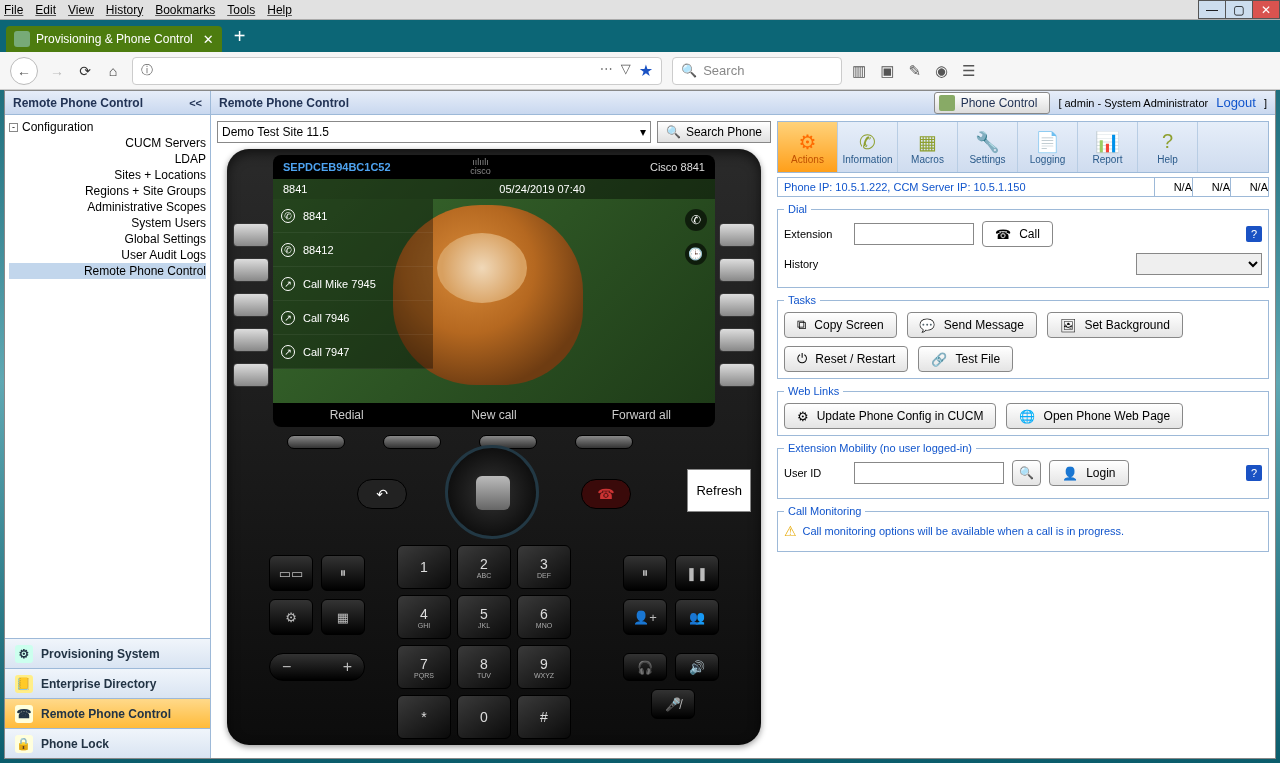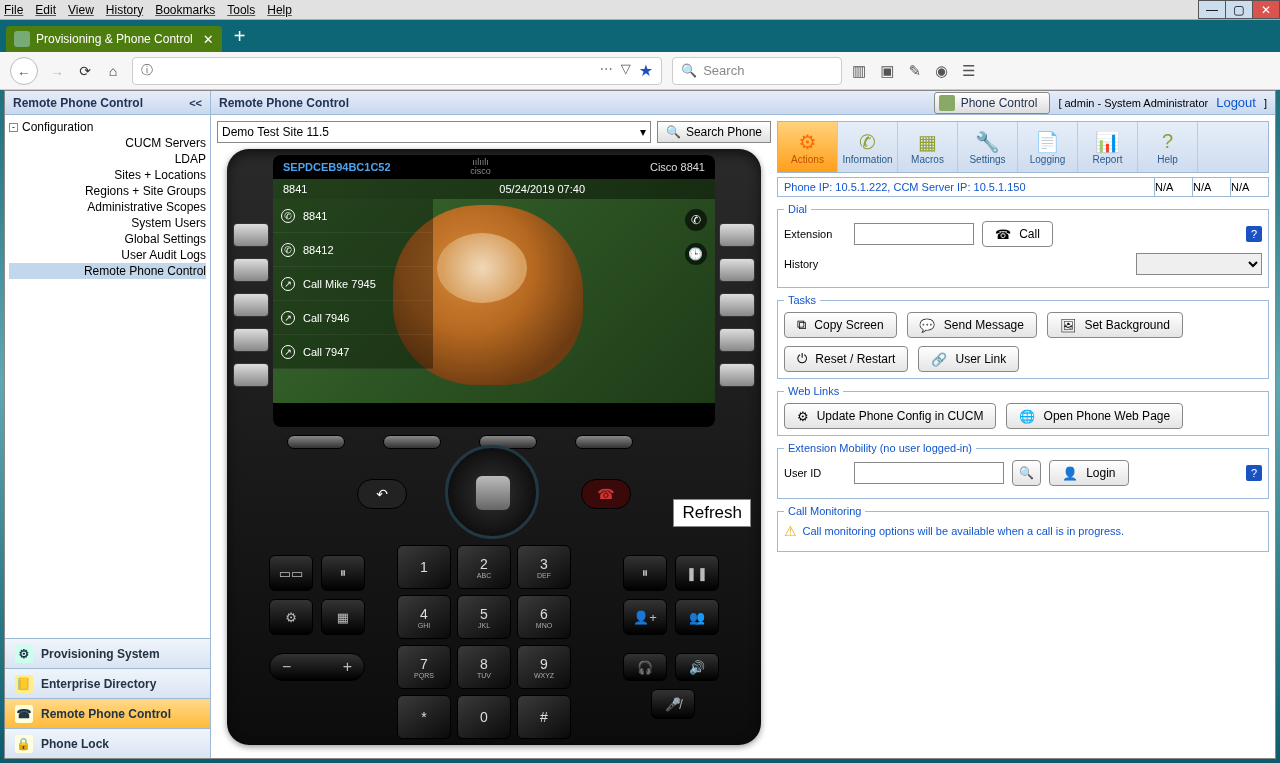--- a/index.html
+++ b/index.html
@@ -93,21 +93,21 @@
 
 .softkey-row { position: absolute; left: 60px; top: 286px; display: flex; gap: 38px; }
 .softkey { width: 58px; height: 14px; background: linear-gradient(#888, #333); border: 1px solid #000; border-radius: 7px; }
 
 .navcluster { position: absolute; left: 218px; top: 296px; width: 94px; height: 94px; border-radius: 50%; background: radial-gradient(circle,#333,#000); border: 3px solid #223844; }
 .navcluster::after { content: ""; position: absolute; left: 28px; top: 28px; width: 34px; height: 34px; background: linear-gradient(#bbb,#666); border-radius: 6px; }
 .back-btn, .end-btn { position: absolute; top: 330px; width: 50px; height: 30px; border-radius: 15px; border: 1px solid #000; display: flex; align-items: center; justify-content: center; color: #fff; font-size: 14px; }
 .back-btn { left: 130px; background: #222; }
 .end-btn { right: 130px; background: #3a0a0a; color: #c33; }
 
-.refresh-btn { position: absolute; right: 10px; top: 320px; background: #fff; border: 1px solid #888; padding: 3px 8px; font-size: 17px; margin-top: 30px; }
+.refresh-btn { position: absolute; right: 10px; top: 320px; background: #fff; border: 1px solid #888; padding: 13px 8px; font-size: 13px; }
 
 .dialpad { position: absolute; left: 170px; top: 396px; display: grid; grid-template-columns: repeat(3, 54px); grid-auto-rows: 44px; gap: 6px 6px; }
 .dp-key { background: linear-gradient(145deg,#3a3a3a,#0a0a0a); border: 1px solid #000; border-radius: 6px; color: #ddd; display: flex; flex-direction: column; align-items: center; justify-content: center; font-size: 14px; }
 .dp-key small { font-size: 7px; color: #aaa; }
 
 .func-keys { position: absolute; display: grid; grid-template-columns: repeat(2, 44px); grid-auto-rows: 36px; gap: 8px; }
 .func-keys.left { left: 42px; top: 406px; }
 .func-keys.right { right: 42px; top: 406px; }
 .fkey { background: linear-gradient(#333,#000); border: 1px solid #000; border-radius: 6px; color: #bbb; font-size: 13px; display: flex; align-items: center; justify-content: center; }
 .vol-rocker { position: absolute; left: 42px; top: 504px; width: 96px; height: 28px; background: linear-gradient(#333,#000); border: 1px solid #000; border-radius: 14px; display: flex; align-items: center; justify-content: space-between; padding: 0 12px; color: #bbb; font-size: 16px; }
@@ -116,21 +116,21 @@
 
 
 .panel-col { flex: 1; display: flex; flex-direction: column; font-size: 12px; min-width: 0; }
 .ribbon { display: flex; border: 1px solid #9db9d8; background: linear-gradient(#e6eef9, #cfdcef); height: 52px; }
 .ribbon-item { width: 60px; display: flex; flex-direction: column; align-items: center; justify-content: center; color: #2a5a8a; font-size: 10px; border-right: 1px solid #b8cde4; cursor: default; }
 .ribbon-item.active { background: linear-gradient(#ffd27a,#ff9f1a); color: #c05000; }
 .ribbon-item .rico { font-size: 20px; height: 24px; display: flex; align-items: center; color: #8ea030; }
 .ribbon-item.active .rico { color: #ff6b00; }
 .ip-row { display: flex; margin-top: 4px; }
 .ip-info { flex: 1; border: 1px solid #9db9d8; padding: 3px 6px; color: #15c; font-size: 11px; }
-.na-box { width: 38px; border: 1px solid #9db9d8; border-left: none; text-align: left; padding: 3px 0; font-size: 11px; }
+.na-box { width: 38px; border: 1px solid #9db9d8; border-left: none; text-align: right; padding: 3px 0; font-size: 11px; }
 
 fieldset { border: 1px solid #9db9d8; margin-top: 6px; padding: 6px; }
 legend { color: #15c; font-size: 11px; padding: 0 4px; }
 .form-row { display: flex; align-items: center; gap: 8px; margin-bottom: 6px; justify-content: space-between; }
 .form-row label { width: 62px; font-size: 11px; }
 .form-row input[type=text], .form-row select { height: 22px; border: 1px solid #888; font-size: 12px; padding: 0 4px; }
 .btn { height: 26px; background: linear-gradient(#fff,#e4e4e4); border: 1px solid #888; border-radius: 4px; padding: 0 12px; display: inline-flex; align-items: center; gap: 8px; font-size: 12px; cursor: default; }
 .btn .bico { font-size: 13px; }
 .btn-row { display: flex; gap: 10px; flex-wrap: wrap; }
 .help-q { width: 16px; height: 16px; background: #1a52c4; color: #fff; font-size: 11px; display: flex; align-items: center; justify-content: center; border-radius: 2px; margin-left: auto; }
@@ -292,20 +292,25 @@
                     <span class="lico">↗</span>
                     <span>Call 7946</span>
                   </div>
                 <div class="line-item">
                     <span class="lico">↗</span>
                     <span>Call 7947</span>
                   </div>
               </div>
               <div class="side-icon" style="right:8px; top:54px">✆</div>
               <div class="side-icon" style="right:8px; top:88px">🕒</div>
+              <div class="screen-softkeys">
+                <div>Redial</div>
+                <div>New call</div>
+                <div>Forward all</div>
+              </div>
             </div>
 
             <div class="side-keys left">
               <div class="side-key"></div>
                 <div class="side-key"></div>
                 <div class="side-key"></div>
                 <div class="side-key"></div>
                 <div class="side-key"></div>
             </div>
             <div class="side-keys right">
@@ -473,21 +478,21 @@
                 <span>Set Background</span>
               </div>
           </div>
           <div class="btn-row">
             <div class="btn">
                 <span class="bico">⏻</span>
                 <span>Reset / Restart</span>
               </div>
             <div class="btn">
                 <span class="bico">🔗</span>
-                <span>User Link</span>
+                <span>Test File</span>
               </div>
           </div>
         </fieldset>
 
         <fieldset>
           <legend>Web Links</legend>
           <div class="btn-row">
             <div class="btn">
                 <span class="bico">⚙</span>
                 <span>Update Phone Config in CUCM</span>

